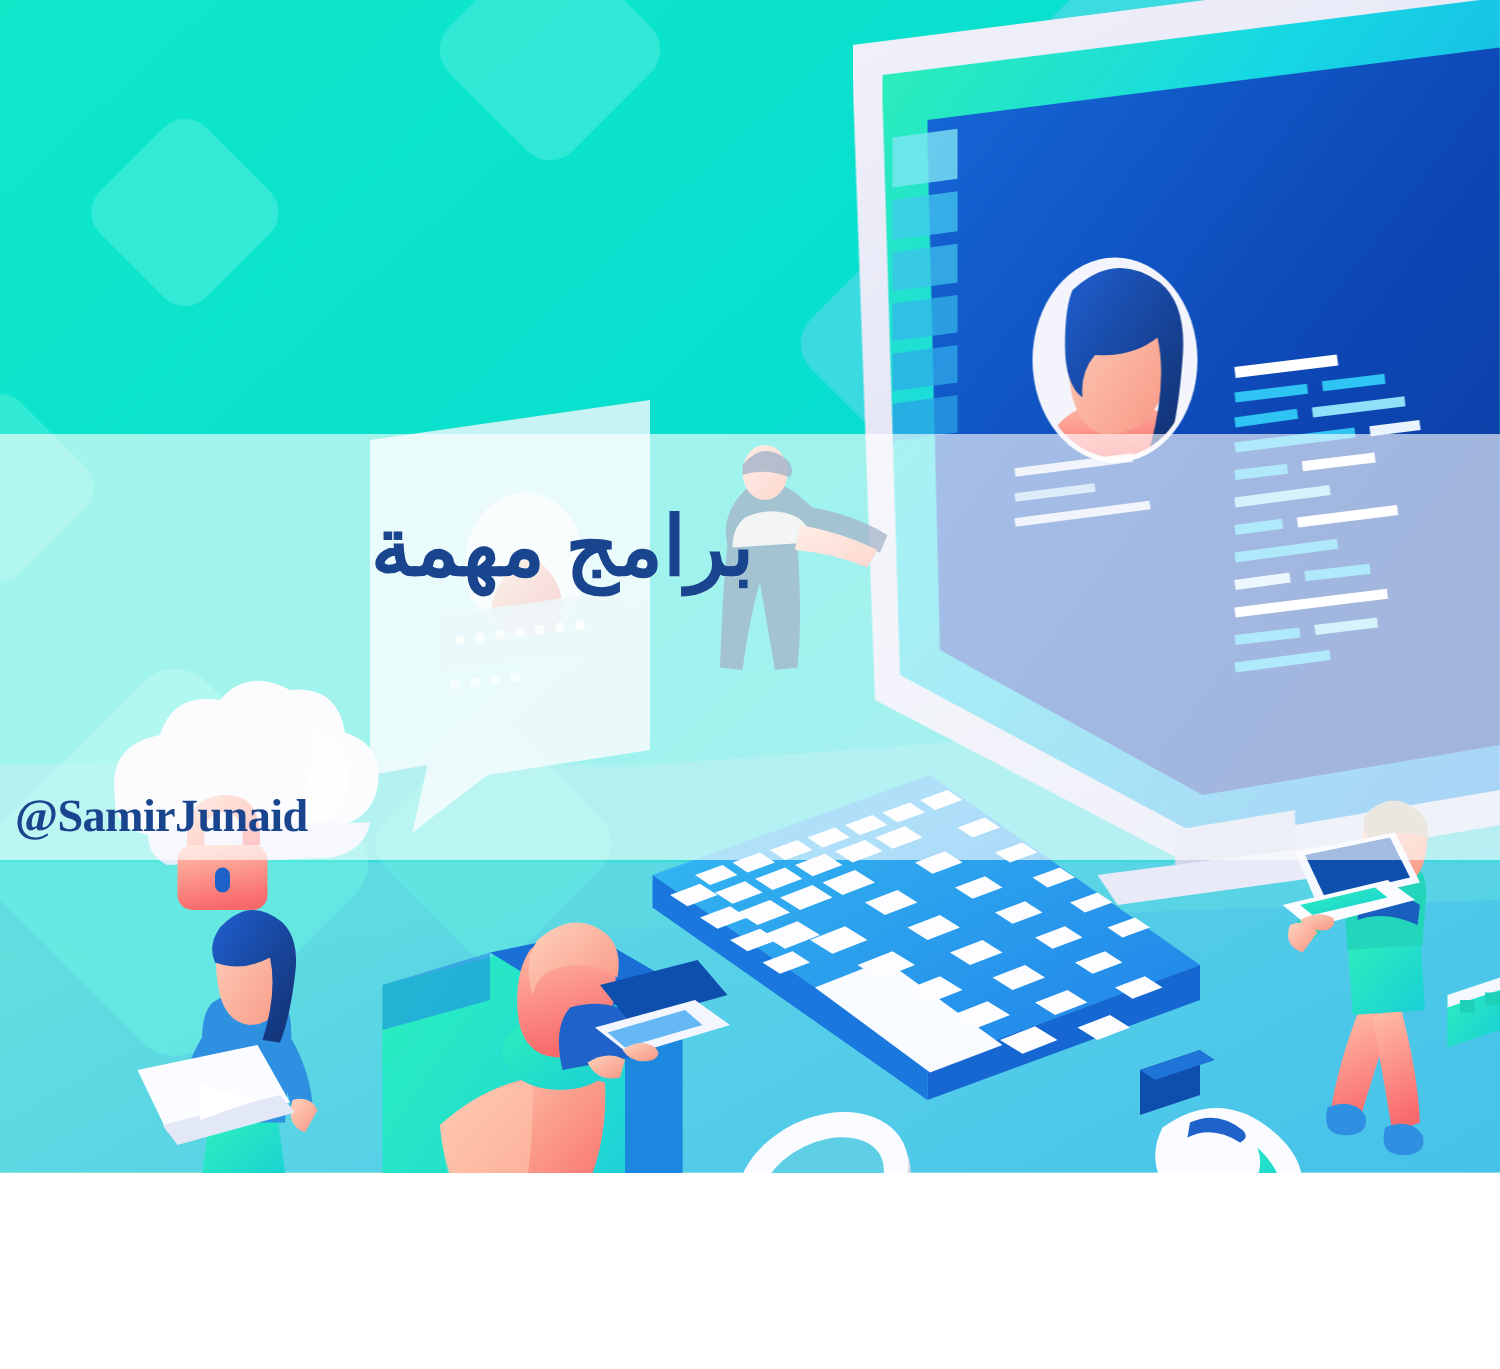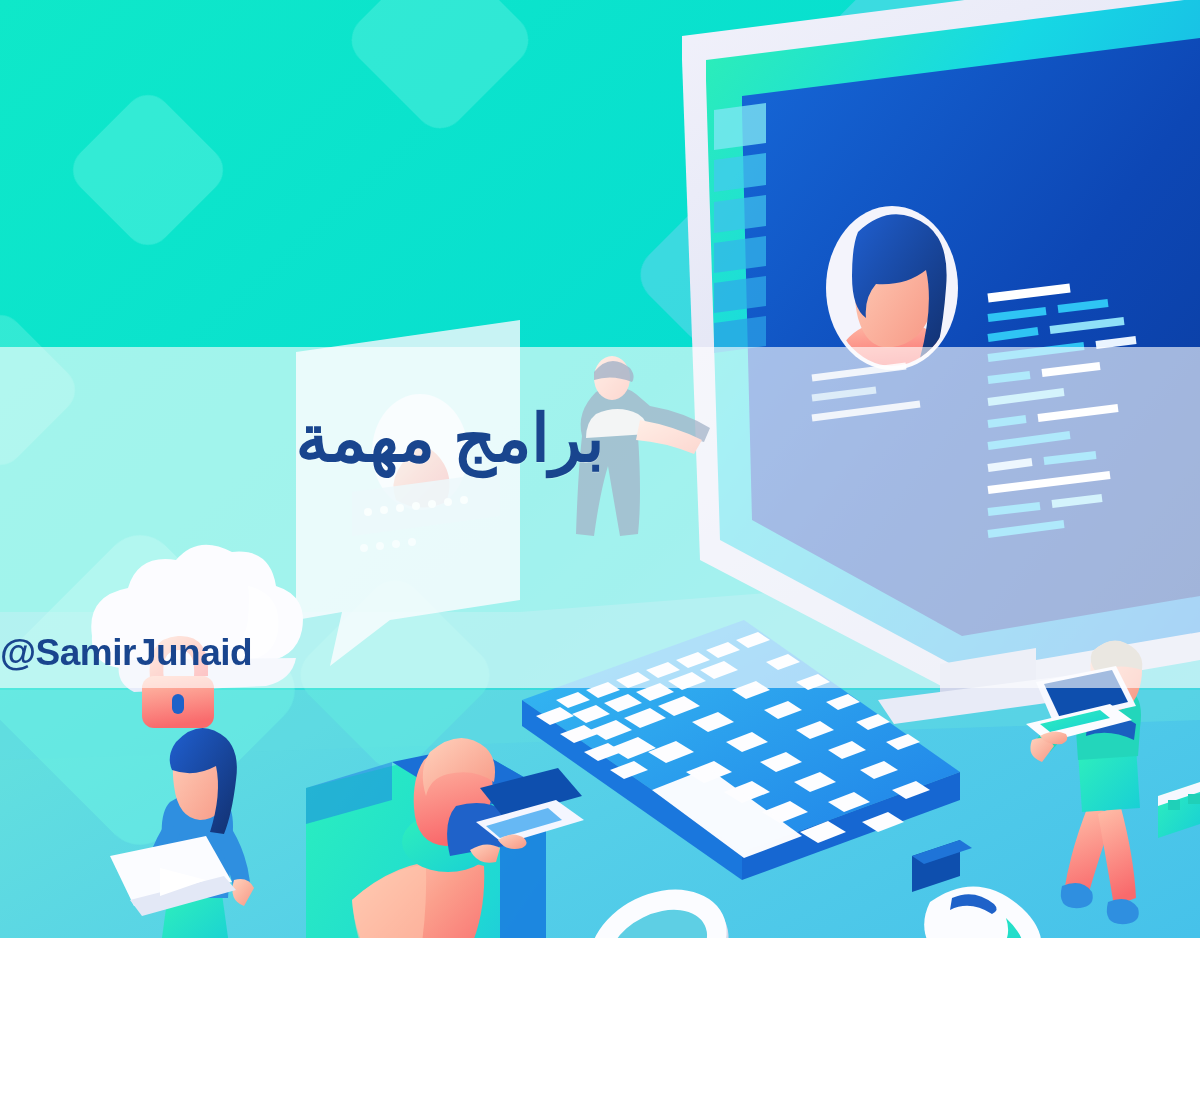--- a/index.html
+++ b/index.html
@@ -2,21 +2,21 @@
 <html lang="ar"><head>
 <meta charset="utf-8">
 <title>برامج مهمة للطلاب والطالبات</title>
 <style>
   html,body{margin:0;padding:0;background:#ffffff;}
   *{box-sizing:border-box;}
   .stage{
     position:relative;
     width:1200px;height:938px;
     overflow:hidden;
-    font-family:Liberation Sans, sans-serif;
+    font-family:Liberation Serif, serif;
     background:#22c55e;
   }
   .svgfull{position:absolute;left:0;top:0;width:1200px;height:1095px;display:block;}
 
   
   .band{
     position:absolute;left:0;top:347px;width:1200px;height:341px;
     background:rgba(255,255,255,0.62);
     z-index:40;
   }
@@ -33,21 +33,21 @@
     font-size:66px;
     line-height:1.18;
     letter-spacing:0px;
     text-shadow:0 1px 0 rgba(255,255,255,.25);
   }
   .headline .ln{display:block;white-space:nowrap;}
   .headline .ln2{margin-top:-2px;}
 
   
   .handle{
-    position:absolute;left:0;top:632px;
+    position:absolute;left:12px;top:632px;
     z-index:50;
     color:#19458e;
     font-weight:bold;
     font-size:37px;
     letter-spacing:-0.5px;
     white-space:nowrap;
     text-align:center;
   }
 </style>
 </head>

